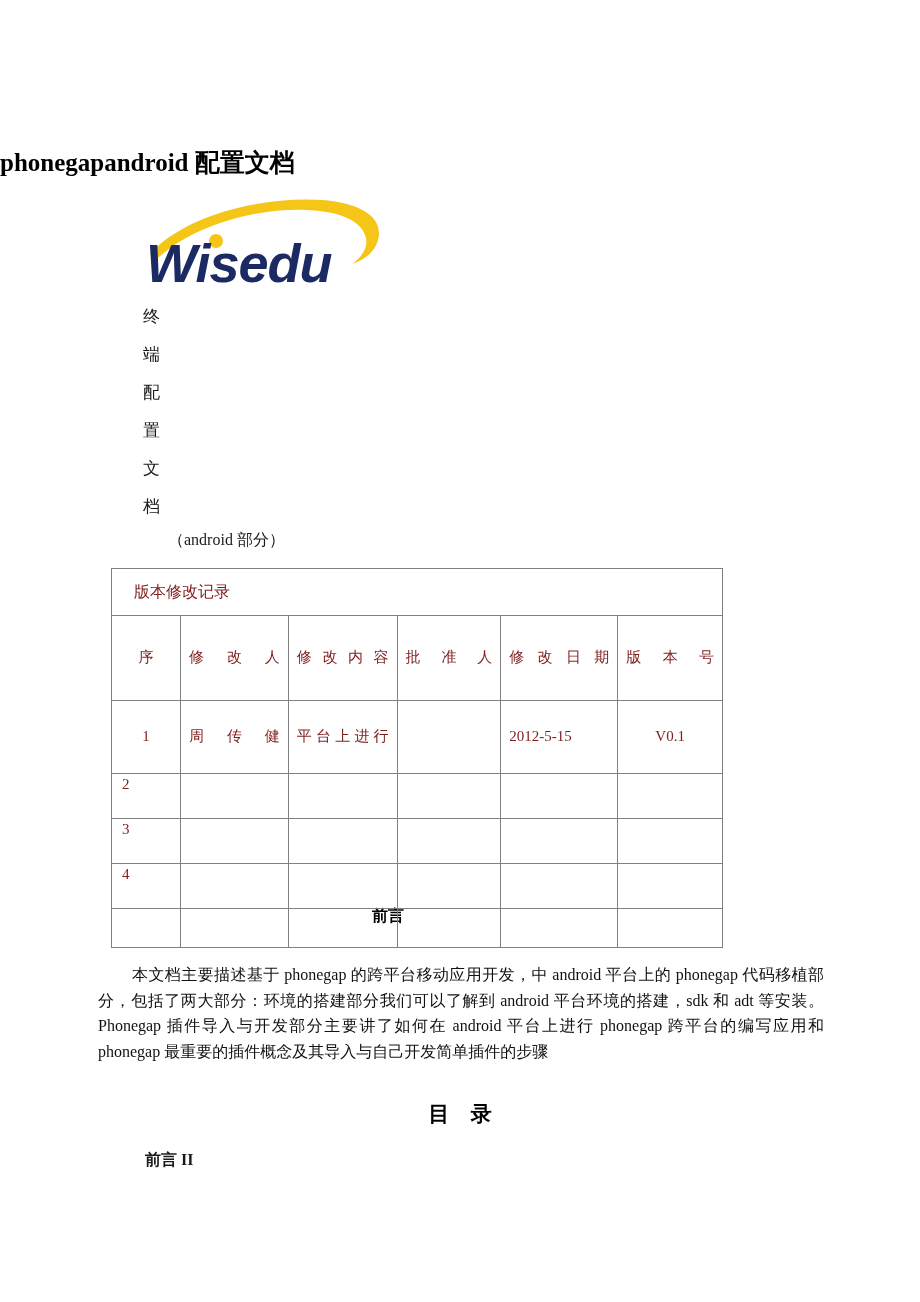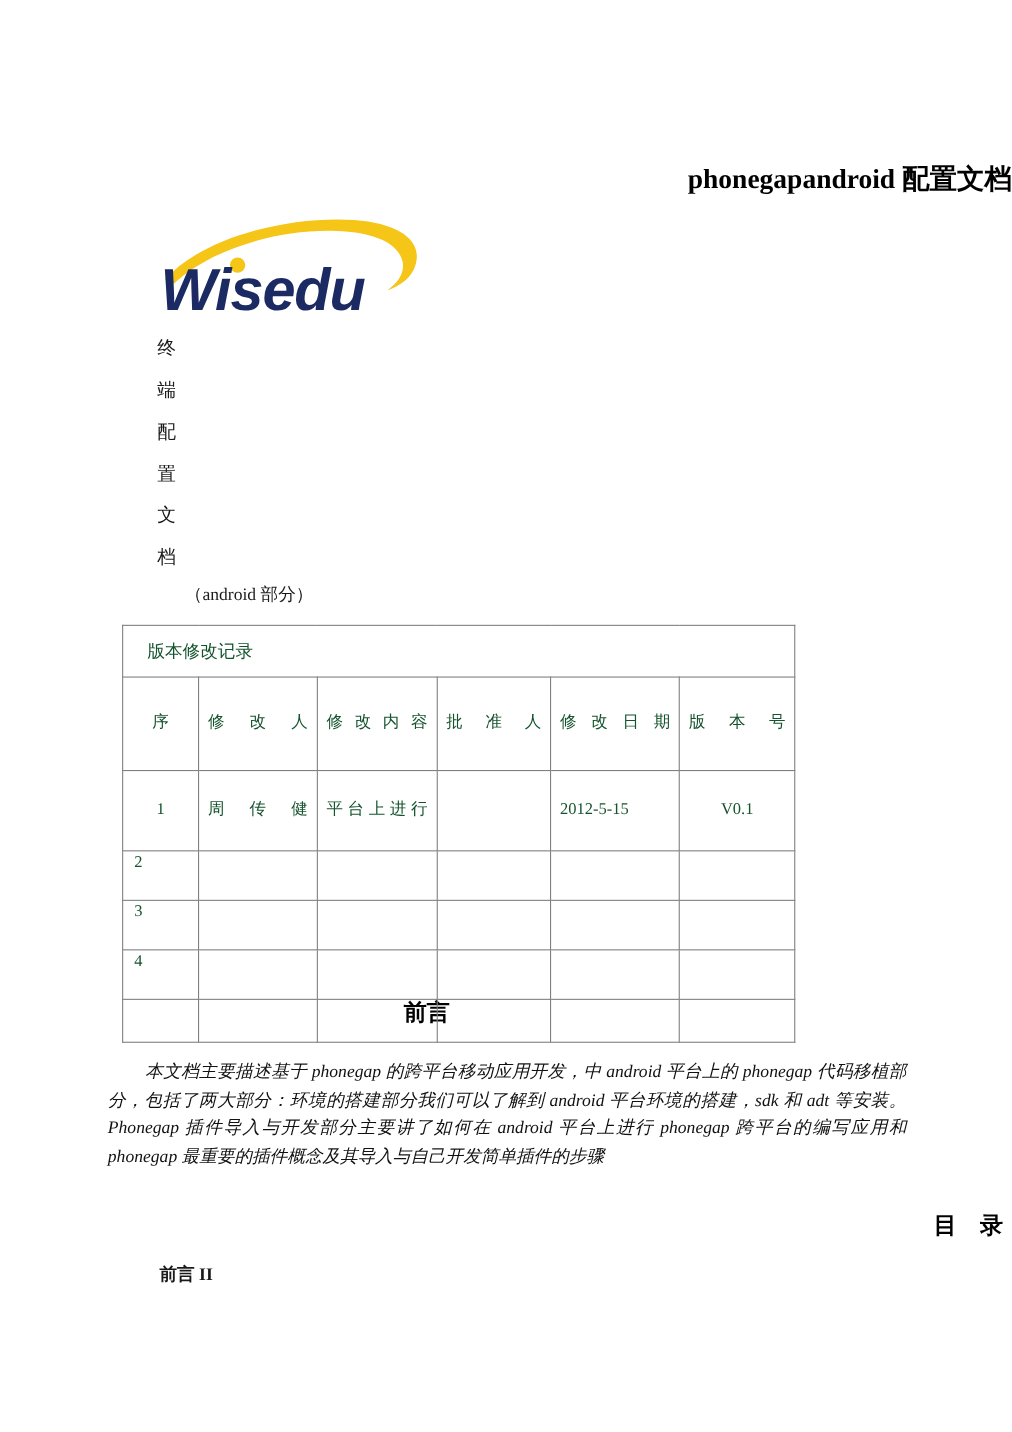--- a/index.html
+++ b/index.html
@@ -38,21 +38,21 @@
     z-index: 5;
     user-select: none;
   }
 
   
   .doc-title {
     position: absolute;
     top: 146px;
     left: 0;
     width: 920px;
-    text-align: right;
+    text-align: left;
     font-size: 25px;
     font-weight: bold;
     letter-spacing: 0px;
   }
 
   
   .logo-wrap {
     position: absolute;
     left: 146px;
     top: 196px;
@@ -90,21 +90,21 @@
     left: 111px;
     top: 568px;
     width: 612px;
     border-collapse: collapse;
     table-layout: fixed;
     z-index: 6;
   }
   .vtable td {
     border: 1px solid #808080;
     font-size: 15px;
-    color: #14532d;
+    color: #7f1d1d;
     vertical-align: middle;
     padding: 2px 6px;
     background: transparent;
   }
   .vtable td.cap {
     height: 42px;
     padding-left: 22px;
     vertical-align: middle;
     font-size: 16px;
   }
@@ -147,43 +147,42 @@
   .col-date  { width: 112px; }
   .col-ver   { width: 100px; }
 
   
   .preface-heading {
     position: absolute;
     top: 906px;
     left: 0;
     width: 776px;
     text-align: center;
-    font-size: 21px;
+    font-size: 16px;
     font-weight: bold;
   }
   .preface-body {
     position: absolute;
     top: 962px;
     left: 98px;
     width: 726px;
     font-size: 16px;
     line-height: 25.5px;
     text-indent: 34px;
     text-align: justify;
     color: #111;
-    font-style: italic;
   }
 
   
   .toc-heading {
     position: absolute;
     top: 1100px;
     left: 0;
     width: 920px;
-    text-align: right;
+    text-align: center;
     font-size: 21px;
     font-weight: bold;
     letter-spacing: 8px;
     text-indent: 8px;
   }
   .toc-list {
     position: absolute;
     top: 1147px;
     left: 145px;
     width: 600px;

